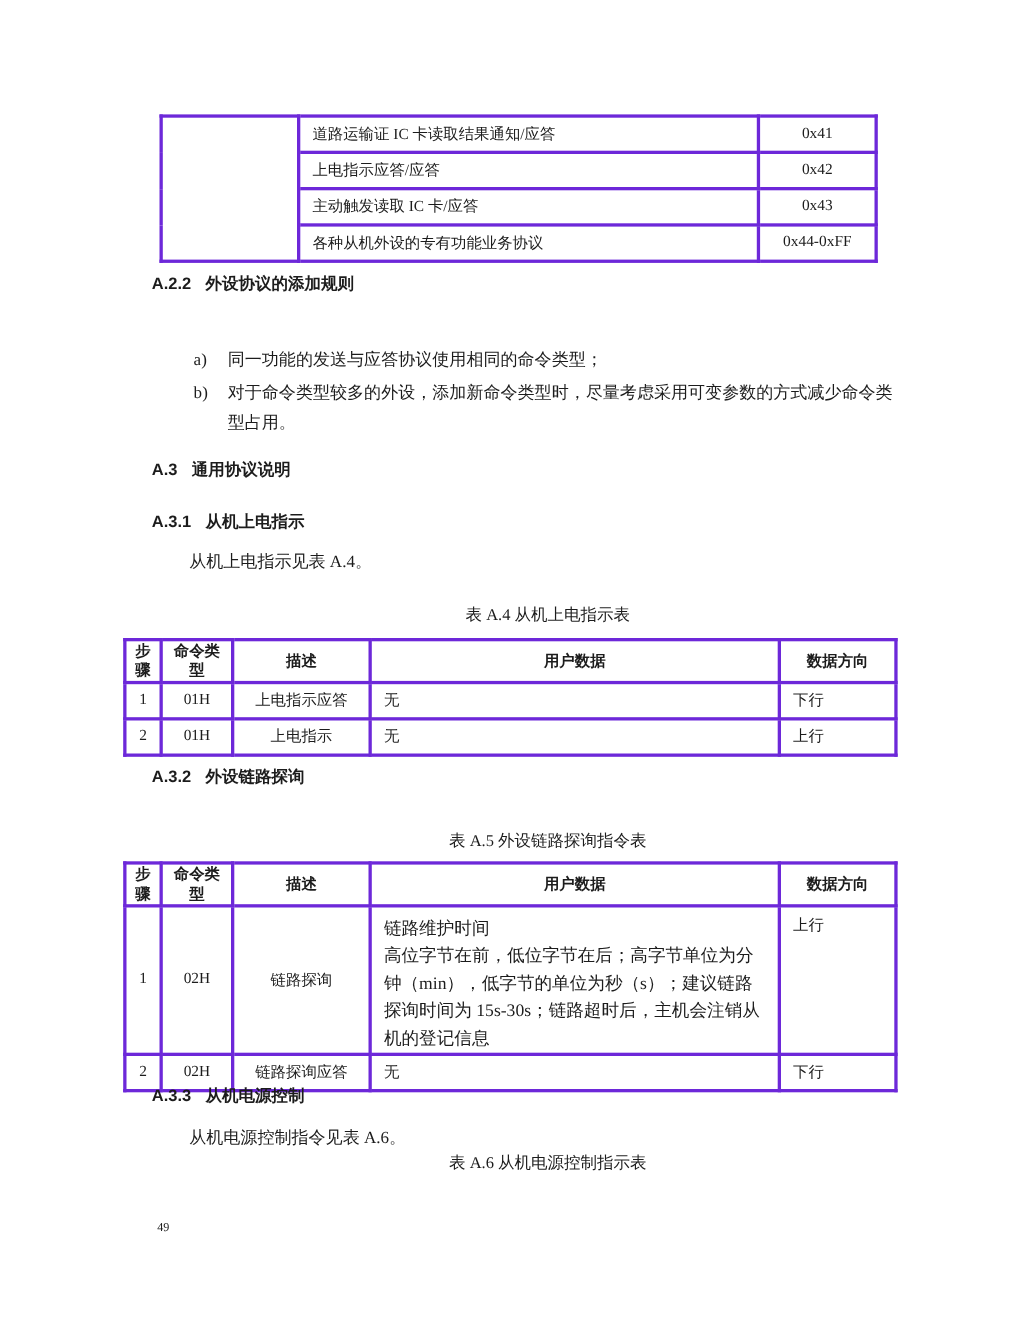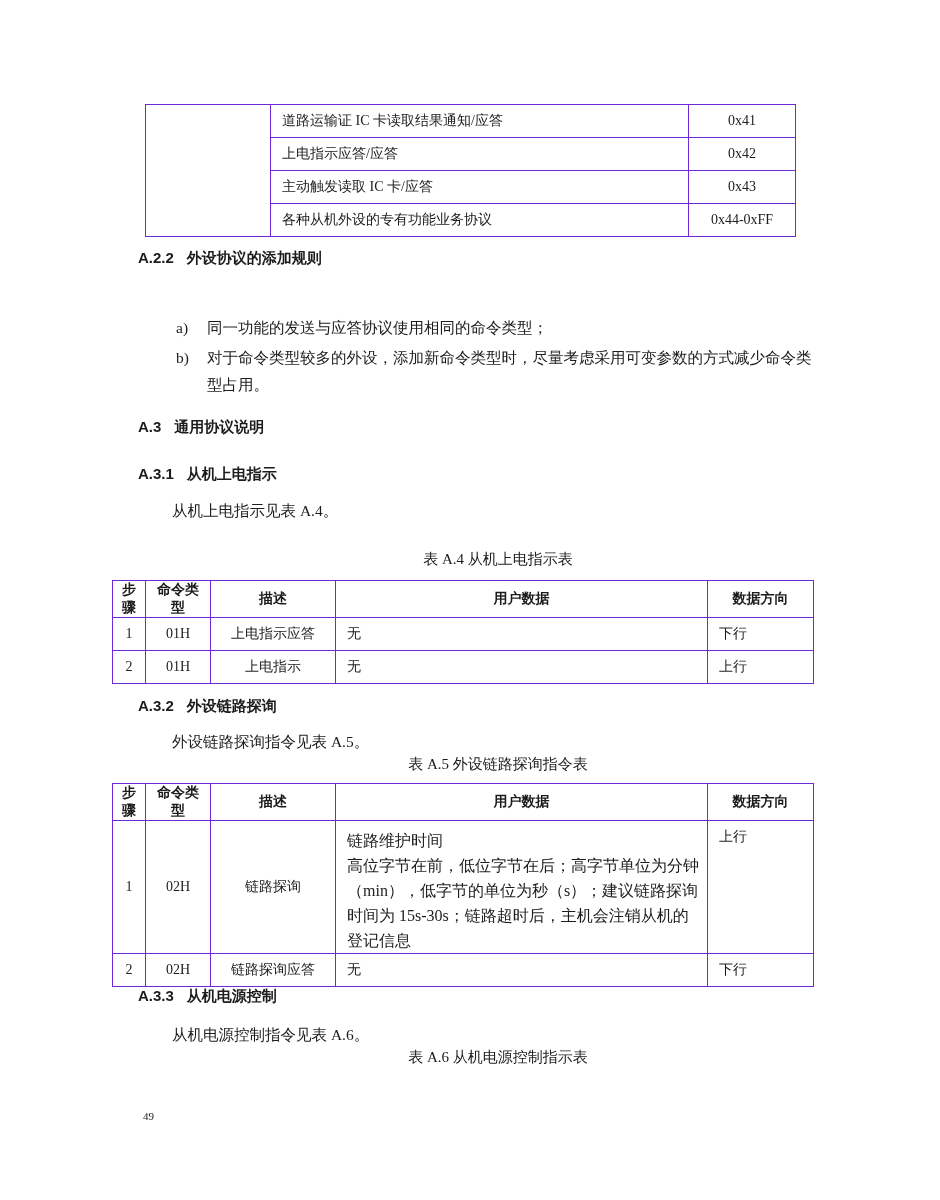--- a/index.html
+++ b/index.html
@@ -19,21 +19,21 @@
     position:absolute; left:112px; width:772px; text-align:center;
     font-size:15px; white-space:nowrap;
   }
   .list { position:absolute; left:176px; width:636px; font-size:15.5px; }
   .li { position:relative; padding-left:31px; line-height:27px; }
   .li + .li { margin-top:3px; }
   .li .marker { position:absolute; left:0; top:0; }
 
   table.tbl { position:absolute; border-collapse:collapse; table-layout:fixed; }
   .tbl td, .tbl th {
-    border:1px solid #6d28d9; font-size:14px; overflow:hidden;
+    border:3px solid #6d28d9; font-size:14px; overflow:hidden;
     padding:0 8px;
   }
   .tbl th {
     font-family:"Liberation Sans","DejaVu Sans",sans-serif;
     font-weight:bold; text-align:center; font-size:14px;
   }
   td.c { text-align:center; vertical-align:middle; }
   td.l { text-align:left; vertical-align:middle; padding-left:11px; }
   td.topal { vertical-align:top; padding-top:7px; }
   .ud-p { margin:0; line-height:25px; font-size:16px; }
@@ -126,21 +126,20 @@
         <td class="c">上电指示</td>
         <td class="l">无</td>
         <td class="l">上行</td>
       </tr>
     </tbody>
   </table>
 
   <div class="hd" style="top:697px;">
     <span class="num">A.3.2</span><span>外设链路探询</span>
   </div>
-  <div class="para" style="left:172px; top:731px; width:640px;">外设链路探询指令见表 A.5。</div>
 
   <div class="caption" style="top:755px;">表 A.5 外设链路探询指令表</div>
 
   <table class="tbl" style="left:112px; top:783px; width:701px;">
     <colgroup>
         <col style="width:33px">
         <col style="width:65px">
         <col style="width:125px">
         <col style="width:372px">
         <col style="width:106px">

